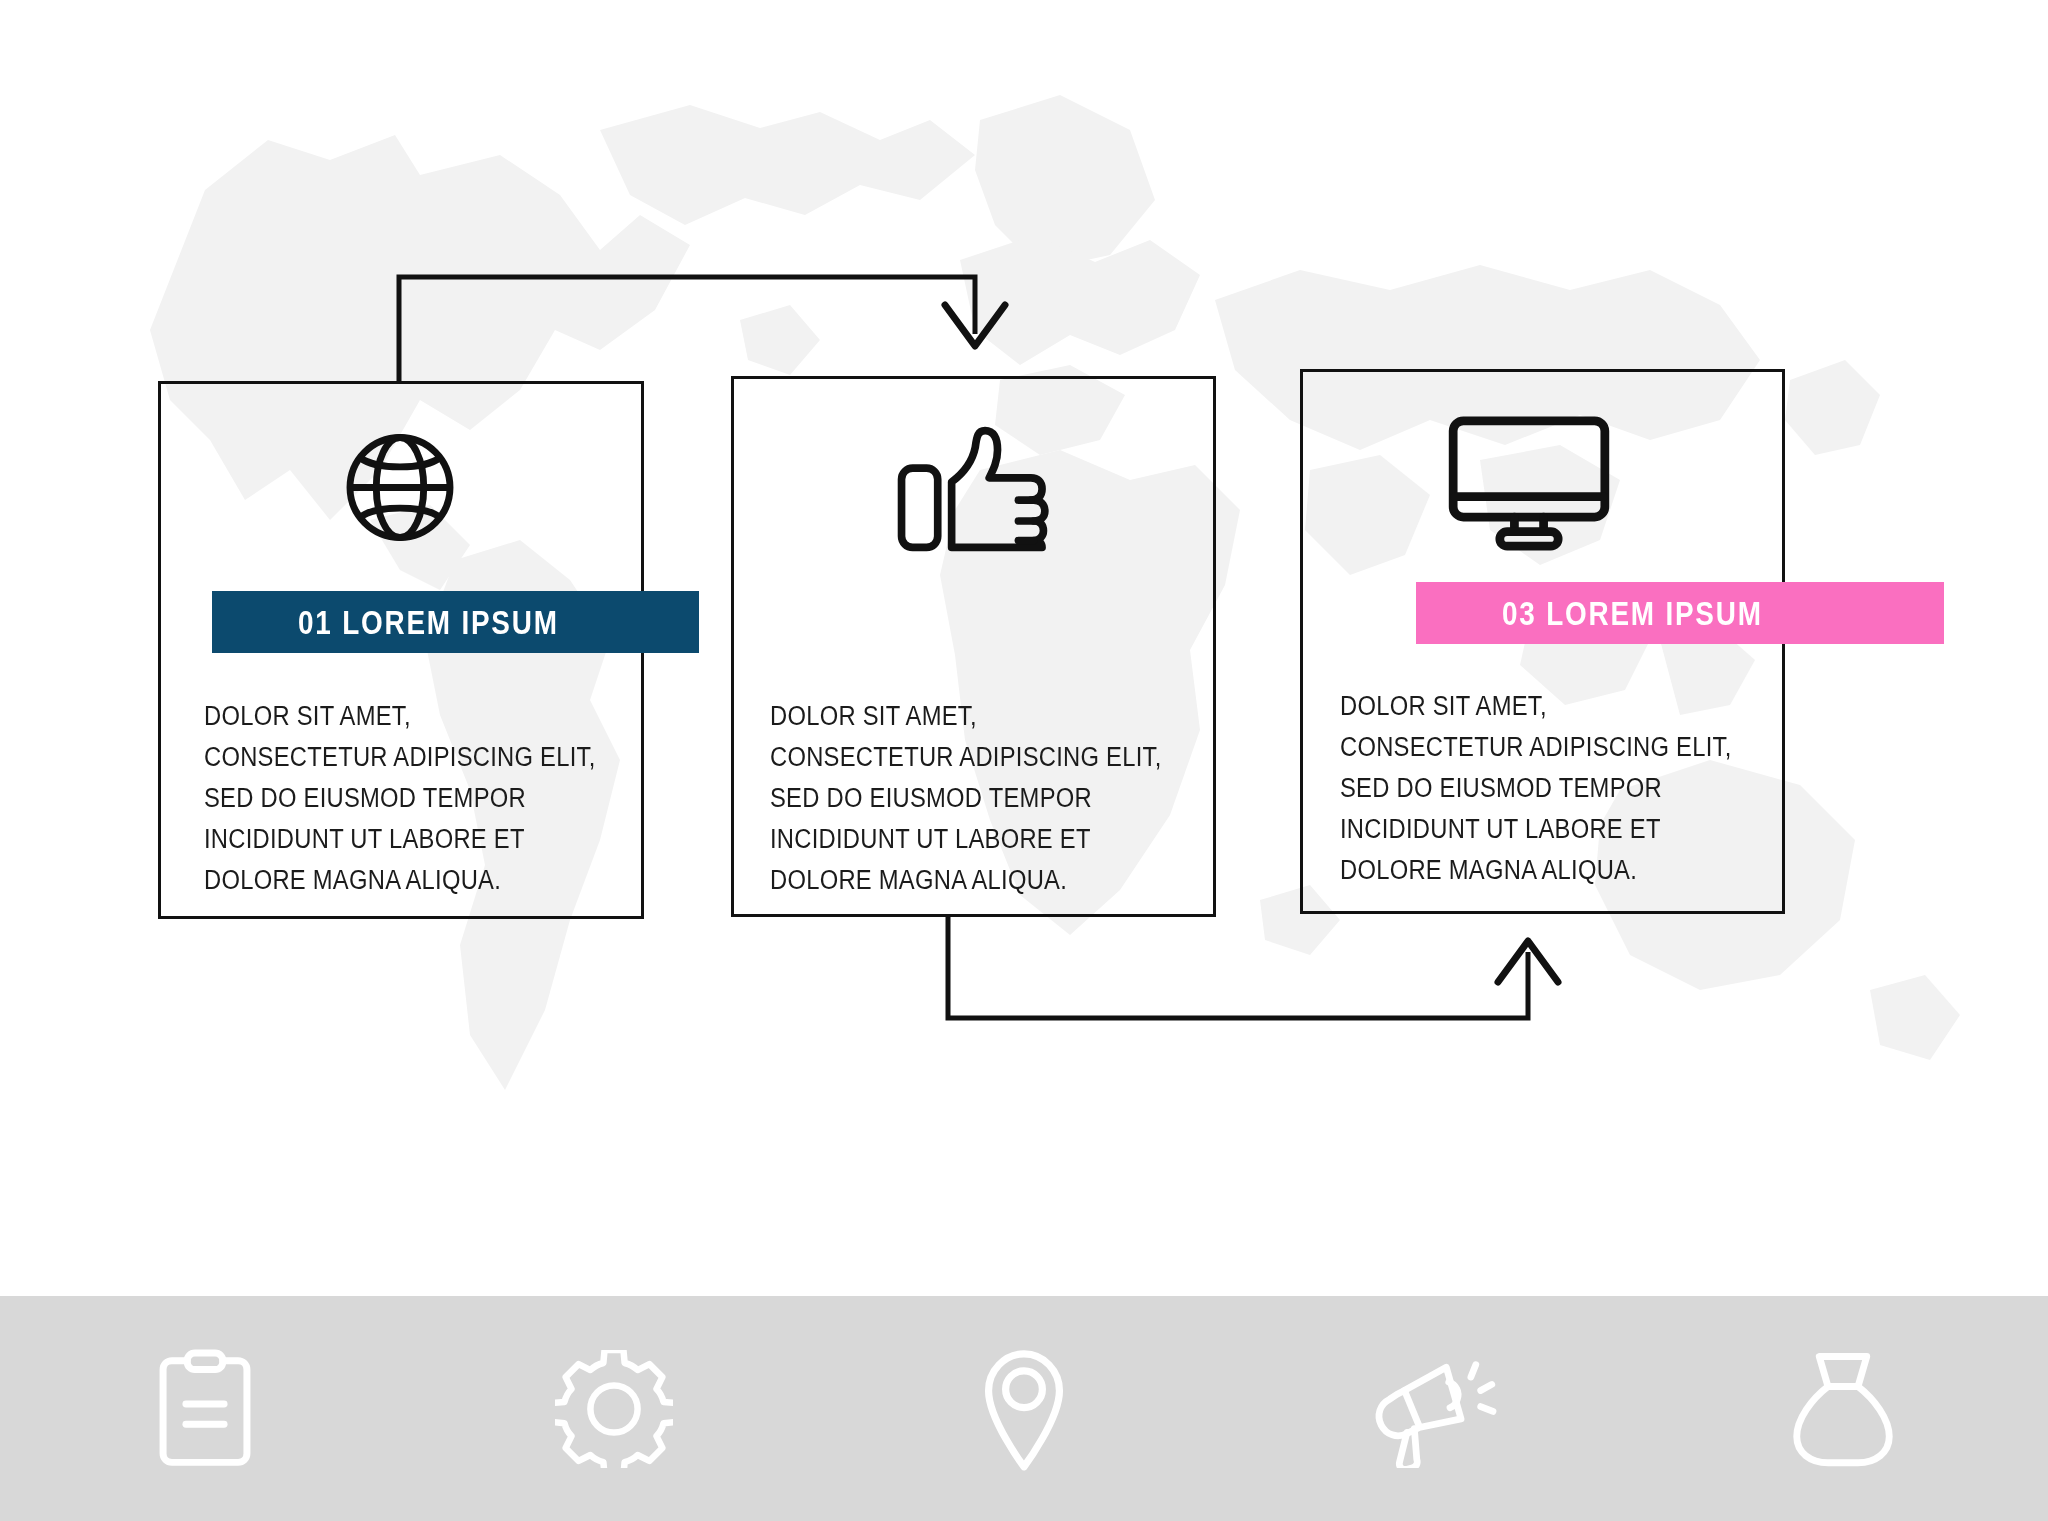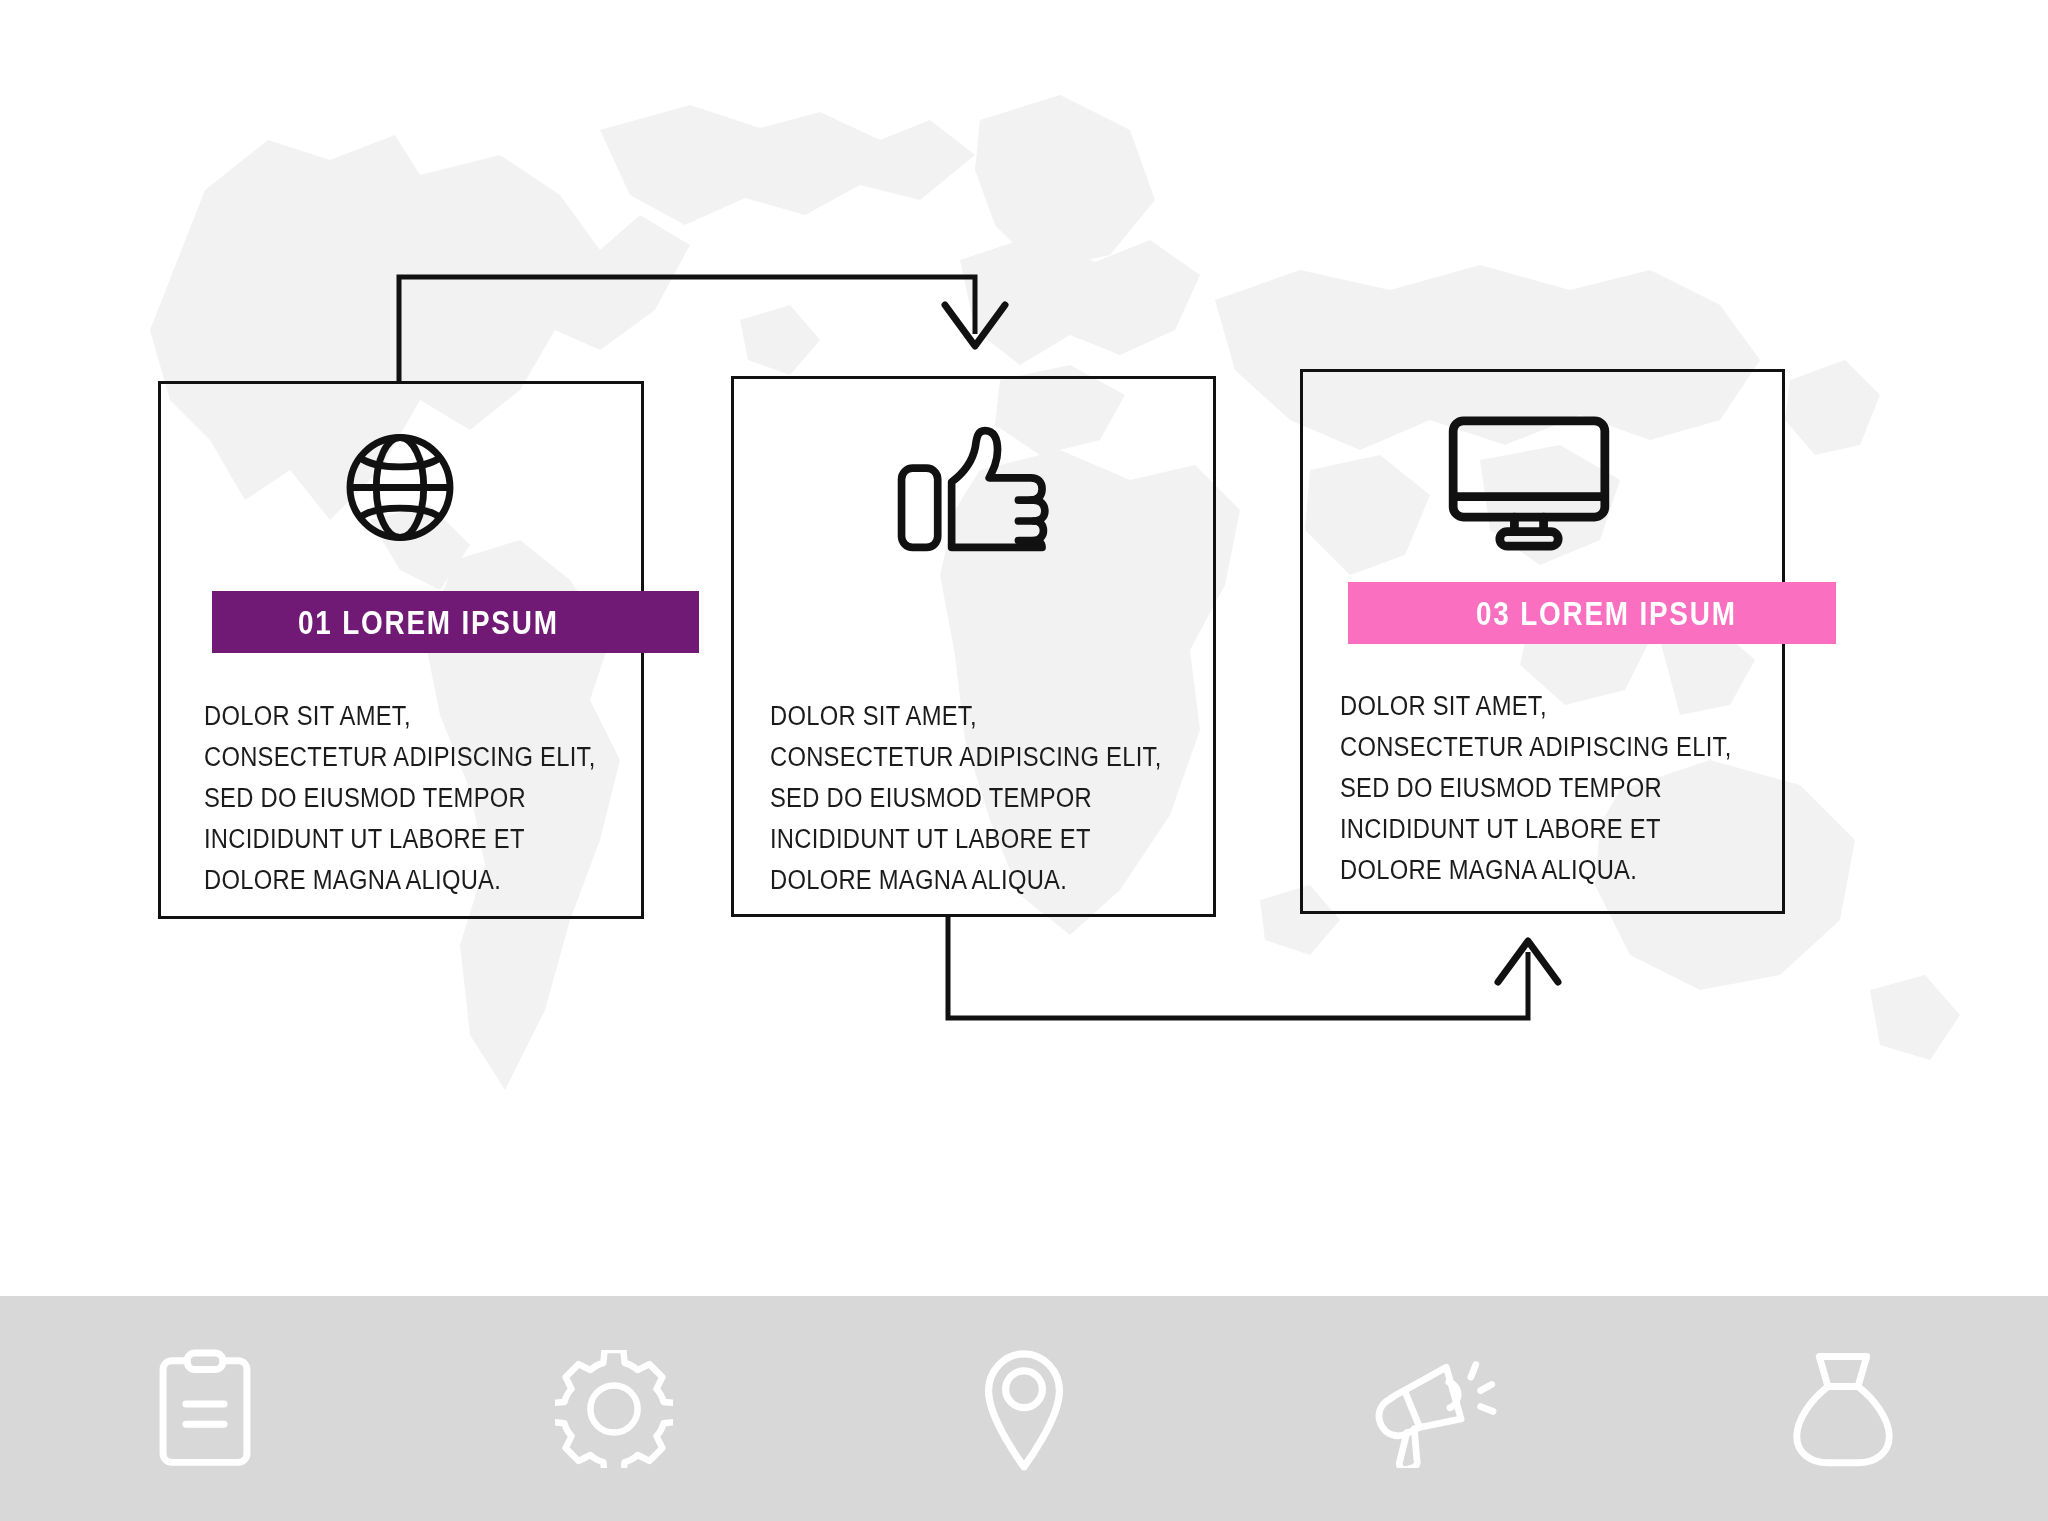--- a/index.html
+++ b/index.html
@@ -74,21 +74,21 @@
     font-size: 34px;
     letter-spacing: 2.2px;
     transform: scaleX(0.82);
     transform-origin: left center;
     white-space: nowrap;
   }
   #banner-1 { left: 212px; top: 591px; width: 487px; background: #FFCC00; }
   #banner-1 .banner-label { margin-left: 86px; }
   #banner-2 { left: 777px; top: 591px; width: 490px; background: #FA9100; }
   #banner-2 .banner-label { margin-left: 86px; }
-  #banner-3 { left: 1348px; top: 582px; width: 488px; background: #FA6FC0; justify-content: center; }
+  #banner-3 { left: 1416px; top: 582px; width: 528px; background: #FA6FC0; }
   #banner-3 .banner-label { margin-left: 86px; }
 
   
   .card-body {
     position: absolute;
     z-index: 5;
     color: #1b1b1b;
     font-family: "Liberation Sans Narrow", "Liberation Sans", sans-serif;
     font-size: 27px;
     line-height: 41px;
@@ -189,21 +189,21 @@
   <svg class="card-icon" id="icon-globe" viewBox="0 0 100 100">
     <g fill="none" stroke="#111111" stroke-width="5.5">
       <circle cx="50" cy="50" r="40"></circle>
       <ellipse cx="50" cy="50" rx="19" ry="40"></ellipse>
       <line x1="10" y1="50" x2="90" y2="50"></line>
       <path d="M18,26 C30,36 70,36 82,26"></path>
       <path d="M18,74 C30,64 70,64 82,74"></path>
     </g>
   </svg>
 
-  <div class="banner" id="banner-1" style="background: #701a75;">
+  <div class="banner" id="banner-1" style="background: #0c4a6e;">
     <span class="banner-label">01 LOREM IPSUM</span>
   </div>
 
   <div class="card-body" id="body-1">DOLOR SIT AMET, CONSECTETUR ADIPISCING ELIT, SED DO EIUSMOD TEMPOR INCIDIDUNT UT LABORE ET DOLORE MAGNA ALIQUA.</div>
 
   <div class="card" id="card-2"></div>
 
   <svg class="card-icon" id="icon-thumb" viewBox="0 0 110 92">
     <g fill="none" stroke="#111111" stroke-width="5.5" stroke-linejoin="round" stroke-linecap="round">
       <rect x="4" y="31" width="26" height="57" rx="8"></rect>

